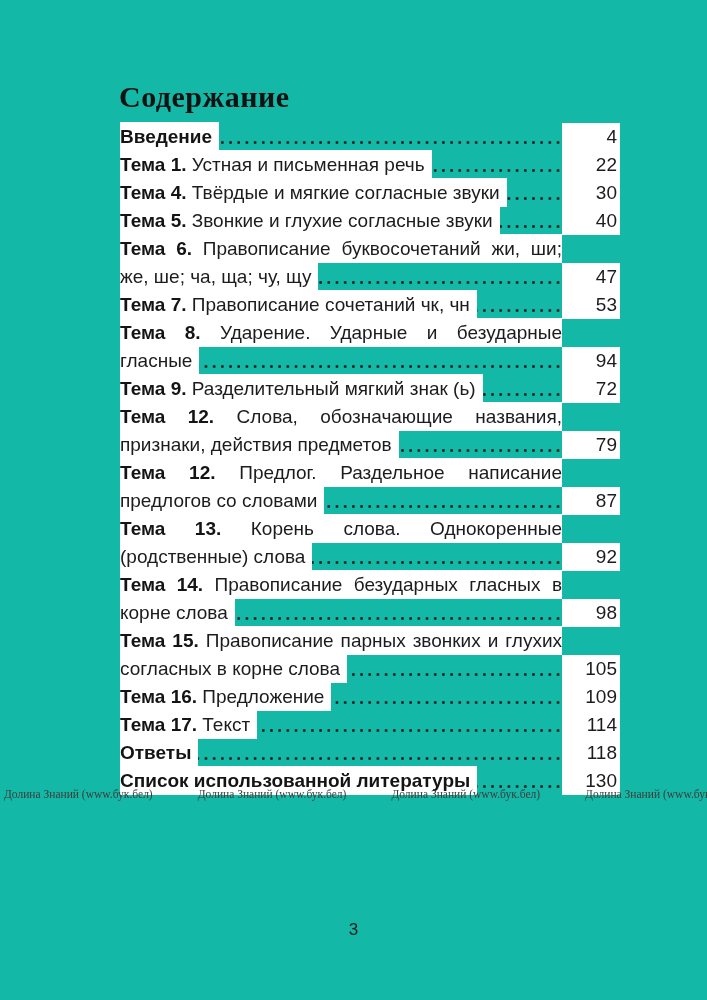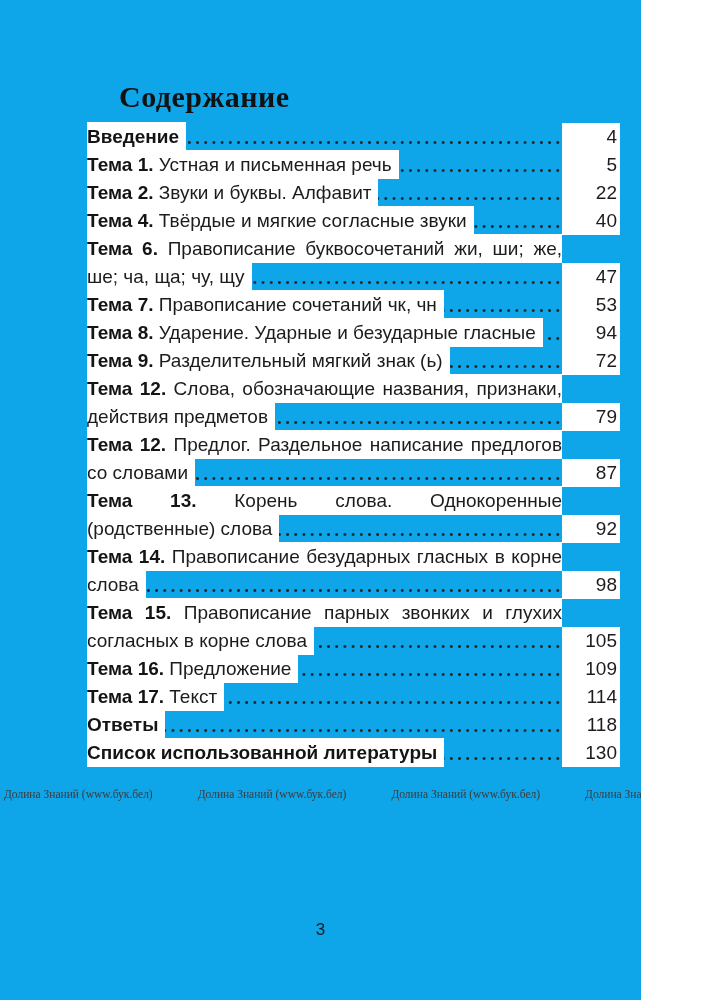--- a/index.html
+++ b/index.html
@@ -1,19 +1,19 @@
 <!DOCTYPE html>
 <html><head>
 <meta charset="utf-8">
 <style>
   html,body { margin:0; padding:0; background:#ffffff; }
   .page {
     position:relative;
-    width:641px; height:1000px;
-    background:#0ea5e9;
+    width:707px; height:1000px;
+    background:#14b8a6;
     font-family:"Liberation Sans", sans-serif;
     color:#1c1c1c;
     overflow:hidden;
   }
   .page-title {
     position:absolute;
     left:119px; top:58px;
     font-family:"Liberation Serif", serif;
     font-weight:700;
     font-size:30px;
@@ -31,20 +31,21 @@
     box-sizing:border-box;
     padding-right:58px;            
     font-size:19px;
     line-height:28px;
     text-align:justify;
     
     background-image: radial-gradient(circle, #262626 1.25px, transparent 1.55px);
     background-size: 8.2px 3px;
     background-repeat: repeat-x;
     background-position: left bottom 7px;
+    margin-left: 33px;
   }
   .toc-entry .txt {
     background:#ffffff;            
     padding:4px 7px 4px 0;
     color:#1c1c1c;
   }
   .toc-entry .txt b { color:#141414; }
   .toc-entry .num {
     position:absolute;
     right:0; bottom:0;
@@ -83,24 +84,24 @@
 </style>
 </head>
 <body>
 
 <div class="page">
   <h1 class="page-title">Содержание</h1>
 
   <div class="toc">
       <div class="toc-entry"><span class="txt"><b>Введение</b></span><span class="num">4</span></div>
       <div class="toc-entry"><span class="txt"><b>Тема 1.</b> Устная и письменная речь</span><span class="num">5</span></div>
-      <div class="toc-entry"><span class="txt"><b>Тема 2.</b> Звуки и буквы. Алфавит</span><span class="num">14</span></div>
+      <div class="toc-entry"><span class="num">14</span></div>
       <div class="toc-entry"><span class="num">22</span></div>
       <div class="toc-entry"><span class="txt"><b>Тема 4.</b> Твёрдые и мягкие согласные звуки</span><span class="num">30</span></div>
-      <div class="toc-entry"><span class="num">40</span></div>
+      <div class="toc-entry"><span class="txt"><b>Тема 5.</b> Звонкие и глухие согласные звуки</span><span class="num">40</span></div>
       <div class="toc-entry"><span class="txt"><b>Тема 6.</b> Правописание буквосочетаний жи, ши; же, ше; ча, ща; чу, щу</span><span class="num">47</span></div>
       <div class="toc-entry"><span class="txt"><b>Тема 7.</b> Правописание сочетаний чк, чн</span><span class="num">53</span></div>
       <div class="toc-entry"><span class="txt"><b>Тема 8.</b> Ударение. Ударные и безударные гласные</span><span class="num">94</span></div>
       <div class="toc-entry"><span class="txt"><b>Тема 9.</b> Разделительный мягкий знак (ь)</span><span class="num">65</span></div>
       <div class="toc-entry"><span class="num">72</span></div>
       <div class="toc-entry"><span class="txt"><b>Тема 12.</b> Слова, обозначающие названия, признаки, действия предметов</span><span class="num">79</span></div>
       <div class="toc-entry"><span class="txt"><b>Тема 12.</b> Предлог. Раздельное написание предлогов со словами</span><span class="num">87</span></div>
       <div class="toc-entry"><span class="txt"><b>Тема 13.</b> Корень слова. Однокоренные (родственные) слова</span><span class="num">92</span></div>
       <div class="toc-entry"><span class="txt"><b>Тема 14.</b> Правописание безударных гласных в корне слова</span><span class="num">98</span></div>
       <div class="toc-entry"><span class="txt"><b>Тема 15.</b> Правописание парных звонких и глухих согласных в корне слова</span><span class="num">105</span></div>

